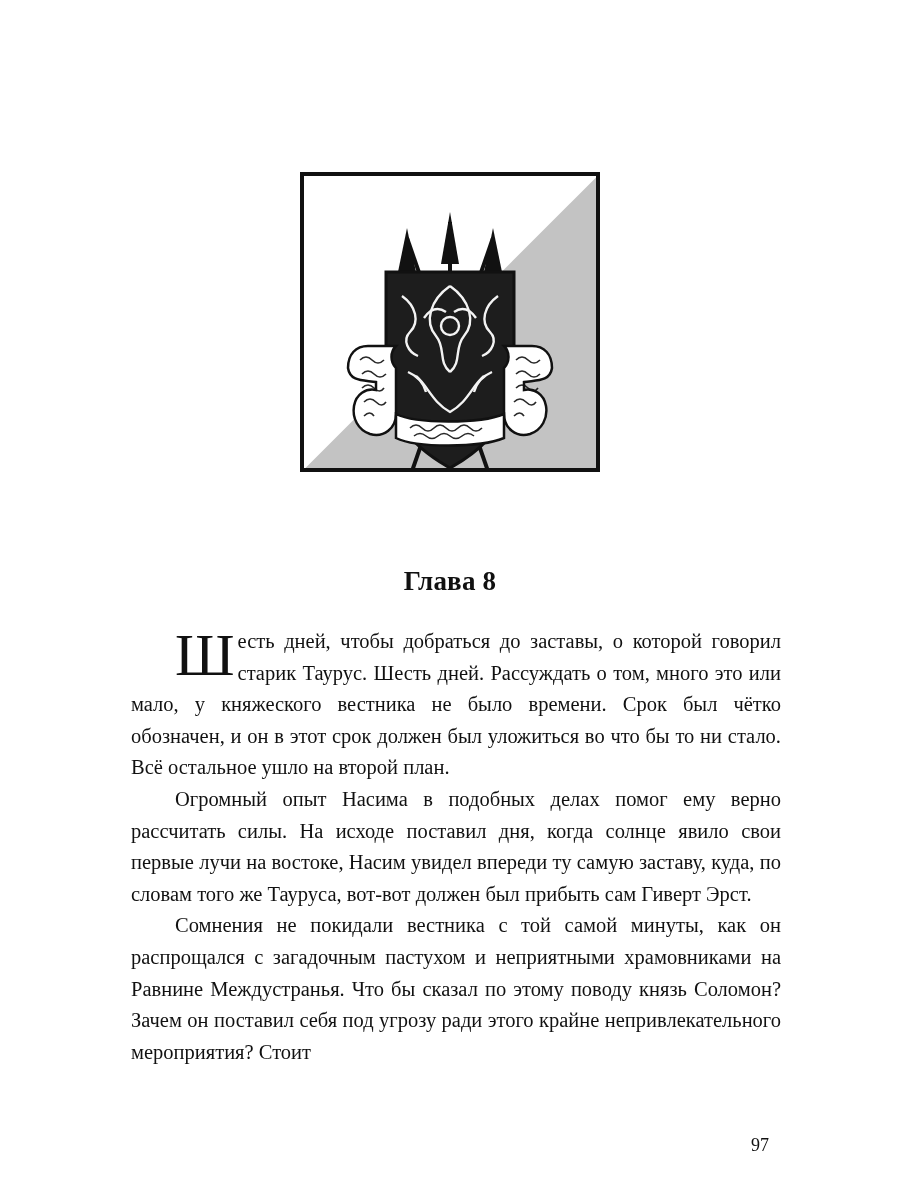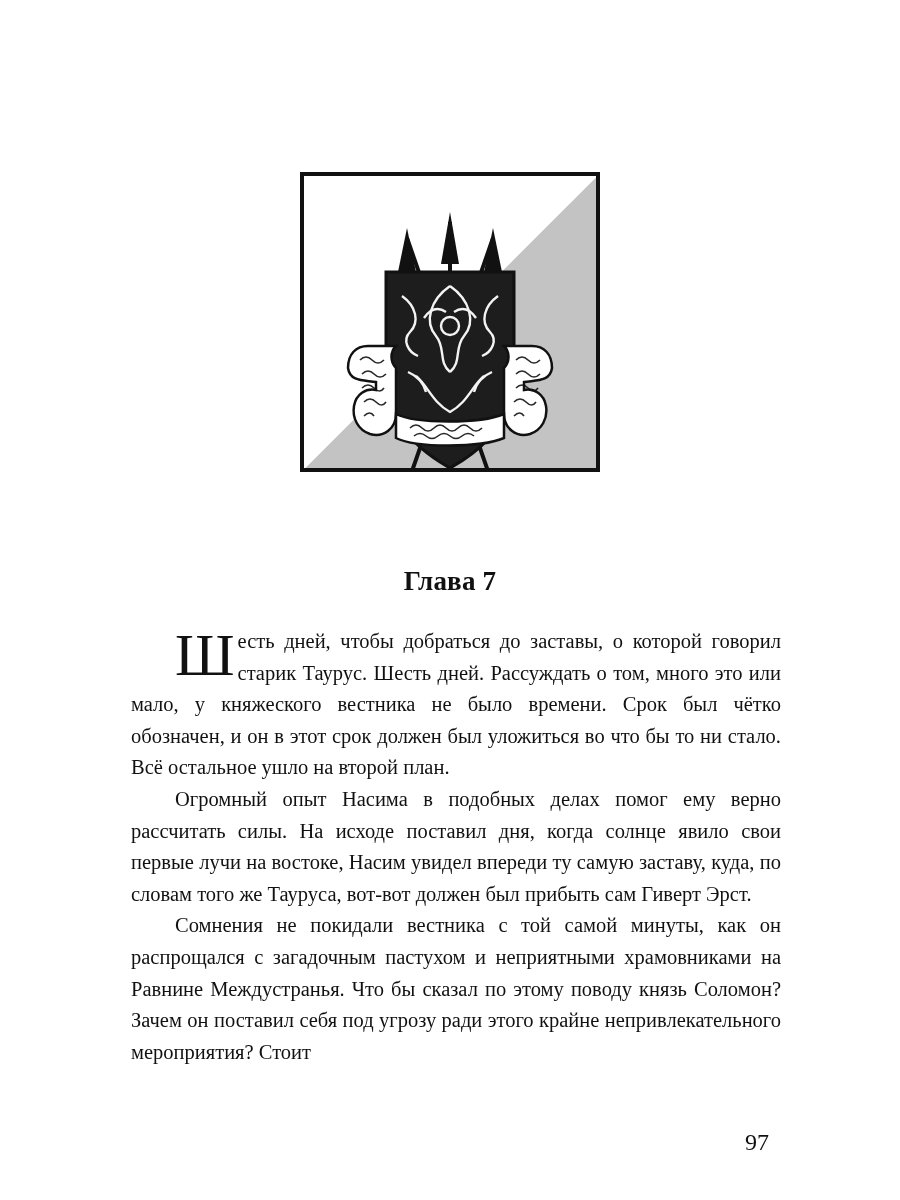--- a/index.html
+++ b/index.html
@@ -81,21 +81,21 @@
     padding: 4px 2px 0 44px;
     margin-right: 1px;
     font-family: "Liberation Serif", serif;
   }
 
   
   .folio {
     position: absolute;
     bottom: 44px;
     right: 131px;
-    font-size: 24px;
+    font-size: 18px;
   }
 </style>
 </head>
 <body>
 
 <div class="page">
 
   <div class="emblem-wrap">
     <div class="emblem">
       <svg width="292" height="292" viewBox="0 0 292 292">
@@ -148,21 +148,21 @@
           <path d="M212 212 q6 -6 12 0 t10 0"></path>
           <path d="M210 226 q6 -6 12 0 t10 0"></path>
           <path d="M210 240 q6 -6 10 0"></path>
           <path d="M106 252 q6 -6 12 0 t12 0 t12 0 t12 0 t12 0 t12 0"></path>
           <path d="M110 260 q6 -5 12 0 t12 0 t12 0 t12 0 t12 0"></path>
         </g>
       </svg>
     </div>
   </div>
 
-  <div class="chapter-title">Глава 7</div>
+  <div class="chapter-title">Глава 8</div>
 
   <div class="body-text">
     <p class="first"><span class="dropcap">Ш</span><span>есть дней, чтобы добраться до заставы, о которой говорил старик Таурус. Шесть дней. Рассуждать о том, много это или мало, у княжеского вестника не было времени. Срок был чётко обозначен, и он в этот срок должен был уложиться во что бы то ни стало. Всё остальное ушло на второй план.</span></p>
     <p>Огромный опыт Насима в подобных делах помог ему верно рассчитать силы. На исходе поставил дня, когда солнце явило свои первые лучи на востоке, Насим увидел впереди ту самую заставу, куда, по словам того же Тауруса, вот-вот должен был прибыть сам Гиверт Эрст.</p>
     <p>Сомнения не покидали вестника с той самой минуты, как он распрощался с загадочным пастухом и неприятными храмовниками на Равнине Междустранья. Что бы сказал по этому поводу князь Соломон? Зачем он поставил себя под угрозу ради этого крайне непривлекательного мероприятия? Стоит</p>
   </div>
 
   <div class="folio">97</div>
 
 </div>

